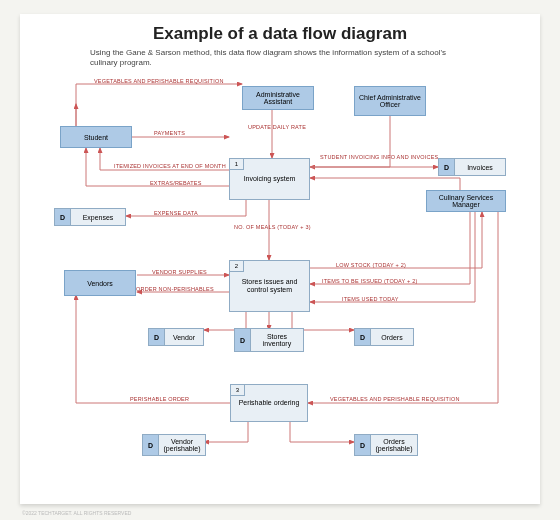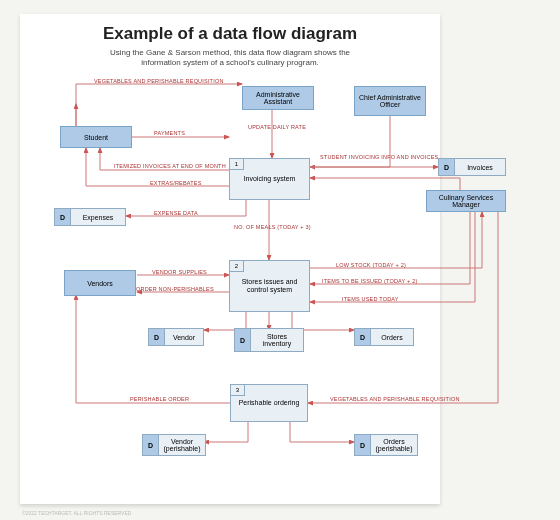--- a/index.html
+++ b/index.html
@@ -1,22 +1,22 @@
 <!DOCTYPE html>
 <html><head>
 <meta charset="utf-8">
 <style>
   * { box-sizing: border-box; margin: 0; padding: 0; }
   body { background: #f4f4f0; font-family: Arial, sans-serif; width: 560px; height: 520px; position: relative; }
   .card {
-    position: absolute; left: 20px; top: 14px; width: 420px; height: 490px;
+    position: absolute; left: 20px; top: 14px; width: 520px; height: 490px;
     background: #fff; box-shadow: 0 2px 4px rgba(0,0,0,.15);
   }
   .title { font-size: 17px; font-weight: bold; text-align: center; color: #222; padding-top: 10px; }
-  .subtitle { font-size: 8px; text-align: center; color: #444; padding: 4px 70px 6px; line-height: 1.3; }
+  .subtitle { font-size: 8px; text-align: left; color: #444; padding: 4px 70px 6px; line-height: 1.3; }
   .stage { position: absolute; left: 0; top: 56px; width: 520px; height: 420px; }
   svg.arrows { position: absolute; left: 0; top: 0; width: 520px; height: 420px; pointer-events: none; }
   .entity, .process, .datastore { position: absolute; font-size: 7px; text-align: center; display: flex; align-items: center; justify-content: center; }
   .entity {
     background: #aecae6; border: 1px solid #7aa3c8; height: 22px; padding: 0 4px;
   }
   .process {
     background: #e8eff5; border: 1px solid #8fabc4; flex-direction: column;
   }
   .process .pnum {

